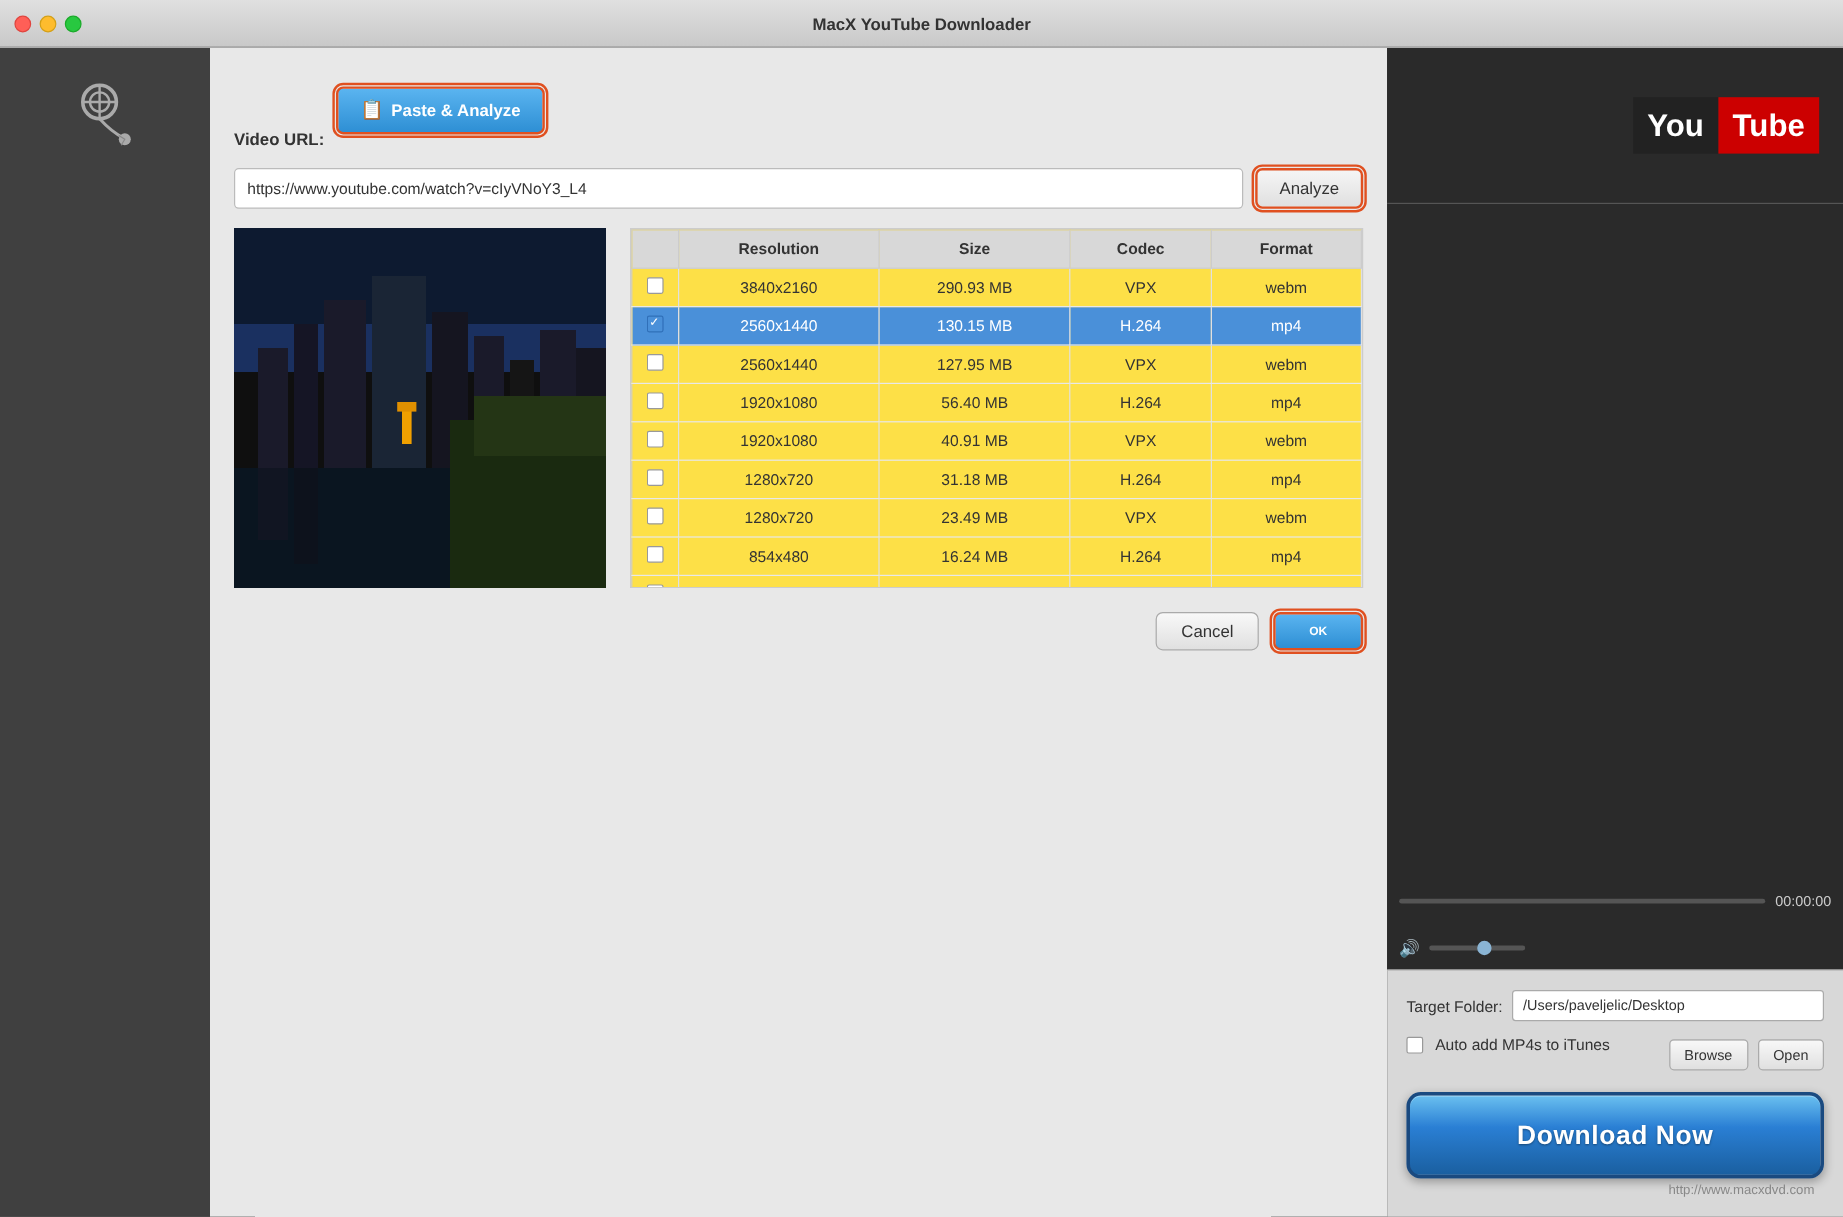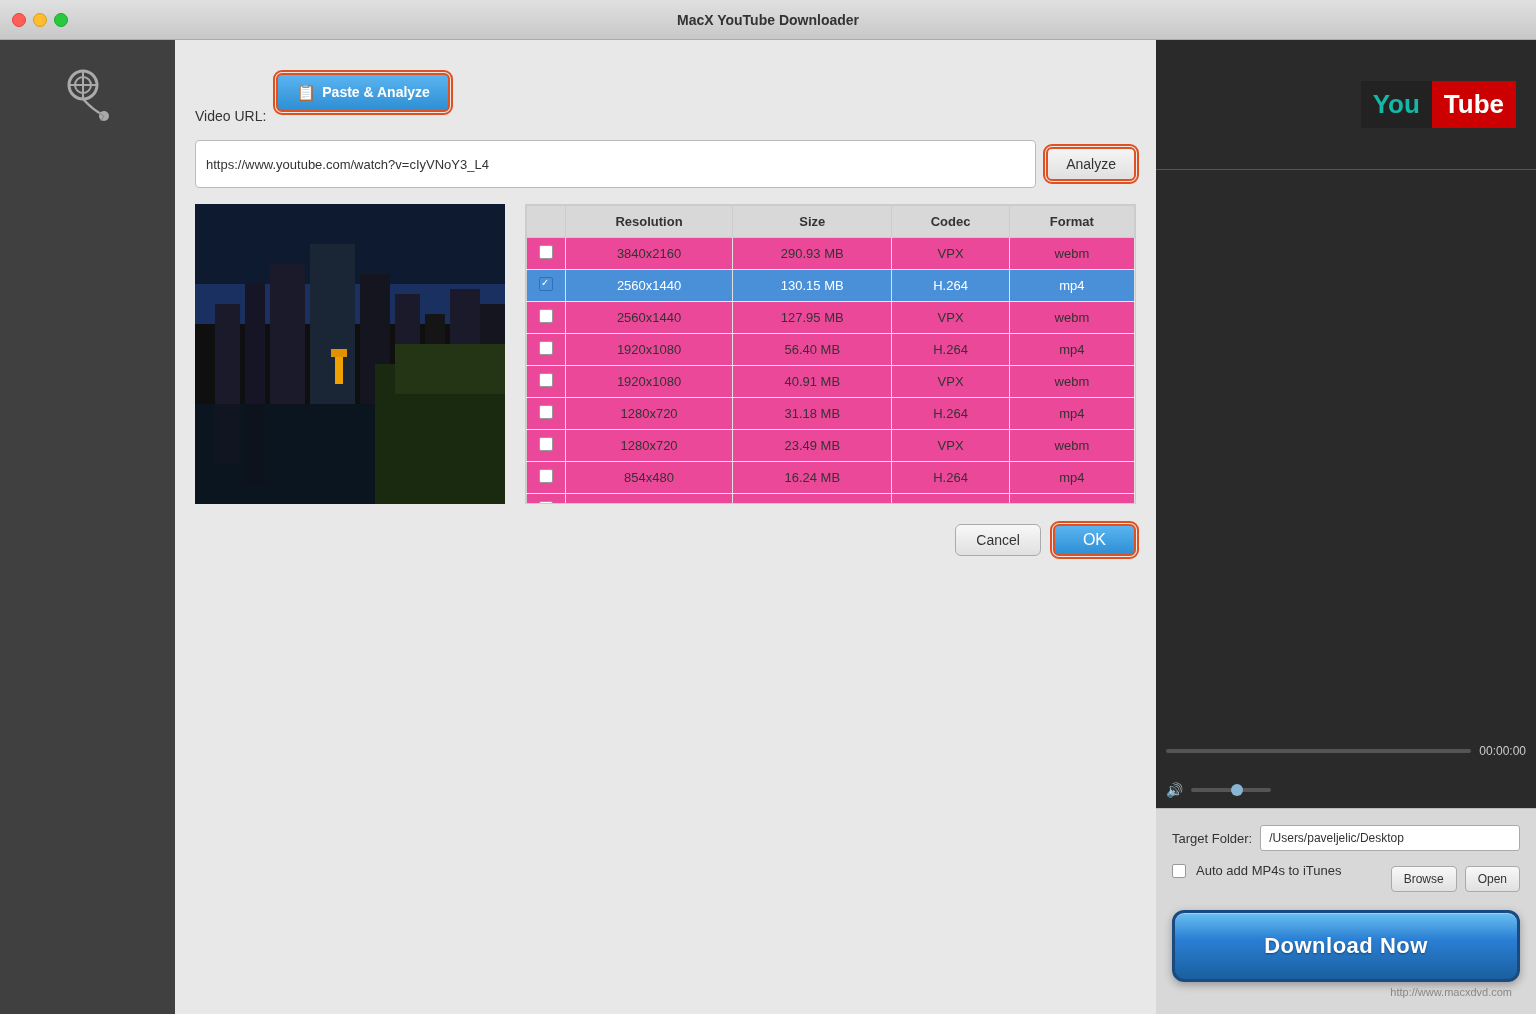--- a/index.html
+++ b/index.html
@@ -82,21 +82,21 @@
     .url-row {
       display: flex;
       align-items: center;
       margin-bottom: 16px;
       gap: 10px;
     }
     .url-label {
       font-size: 14px;
       color: #333;
       white-space: nowrap;
-      font-weight: 400;
+      font-weight: 700;
       margin-top: 48px;
     }
     .paste-analyze-btn {
       background: linear-gradient(to bottom, #5ab4f0, #2e8fd4);
       border: 2px solid #e05020;
       border-radius: 6px;
       padding: 8px 18px;
       color: white;
       font-size: 14px;
       font-weight: 600;
@@ -113,21 +113,21 @@
 
     
     .url-input-row {
       display: flex;
       align-items: center;
       gap: 10px;
       margin-bottom: 16px;
     }
     .url-input {
       flex: 1;
-      height: 48px;
+      height: 34px;
       border: 1px solid #bbb;
       border-radius: 4px;
       padding: 0 10px;
       font-size: 13px;
       background: white;
       color: #333;
     }
     .analyze-btn {
       height: 34px;
       padding: 0 18px;
@@ -163,21 +163,21 @@
     
     .format-table-area {
       flex: 1;
       display: flex;
       flex-direction: column;
     }
     .format-table {
       width: 100%;
       border-collapse: collapse;
       font-size: 13px;
-      background: #ec4899;
+      background: #fde047;
       border: 1px solid #ccc;
     }
     .format-table thead tr {
       background: #d8d8d8;
     }
     .format-table th {
       padding: 8px 12px;
       text-align: center;
       font-weight: 600;
       color: #333;
@@ -255,22 +255,22 @@
       font-size: 14px;
       color: #333;
       cursor: pointer;
     }
     .ok-btn {
       height: 32px;
       padding: 0 28px;
       background: linear-gradient(to bottom, #5ab4f0, #2e8fd4);
       border: 2px solid #e05020;
       border-radius: 6px;
-      font-size: 16px;
-      font-weight: 400;
+      font-size: 10px;
+      font-weight: 700;
       color: white;
       cursor: pointer;
       outline: 2px solid #e05020;
       outline-offset: 1px;
     }
 
     
     .right-panel {
       width: 380px;
       background: #3a3a3a;
@@ -289,21 +289,21 @@
       padding-right: 20px;
       border-bottom: 1px solid #555;
     }
     .youtube-logo {
       display: flex;
       align-items: center;
       gap: 0;
     }
     .yt-you {
       background: #222;
-      color: #14b8a6;
+      color: #ffffff;
       font-size: 26px;
       font-weight: 700;
       padding: 8px 12px;
       font-family: Arial, sans-serif;
     }
     .yt-tube {
       background: #cc0000;
       color: white;
       font-size: 26px;
       font-weight: 700;

